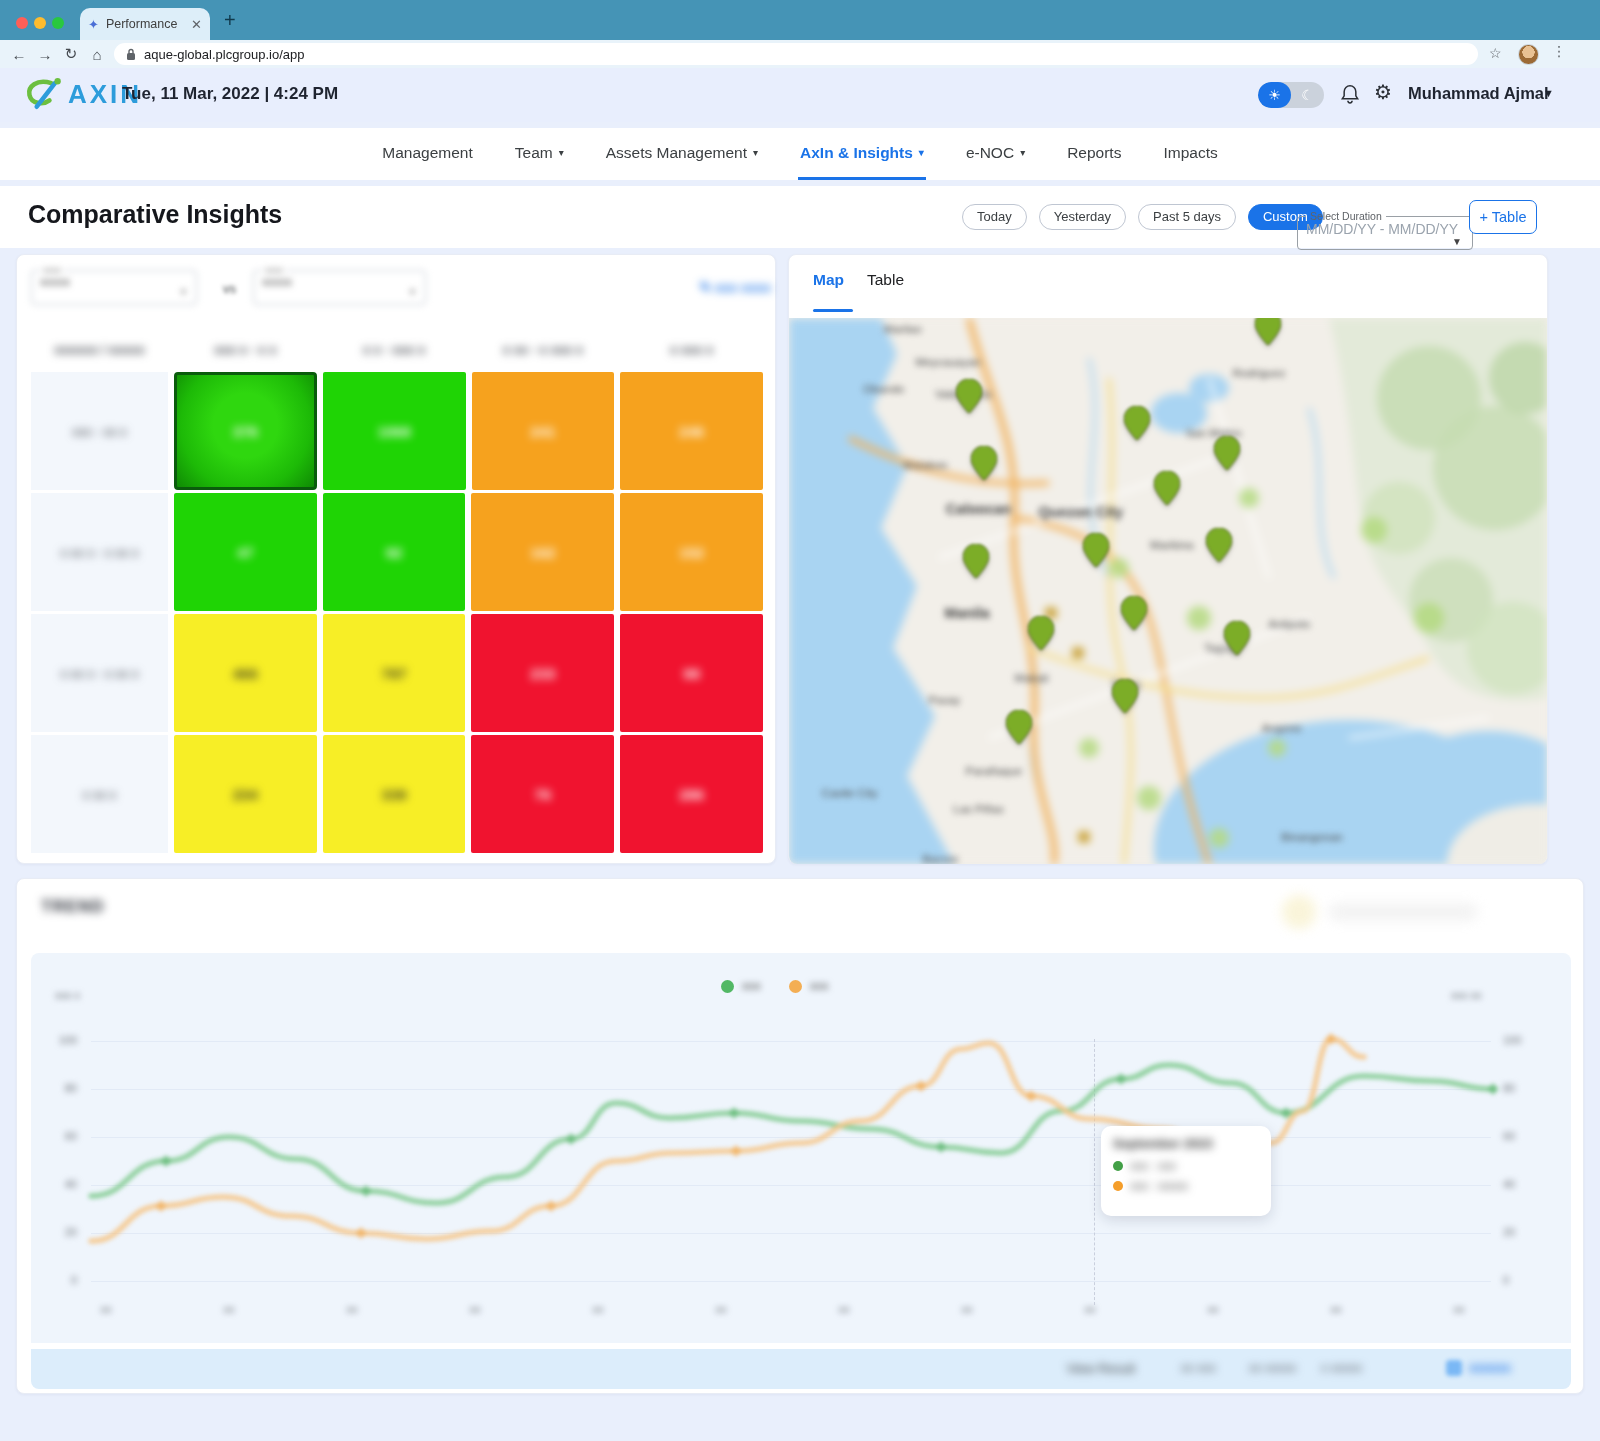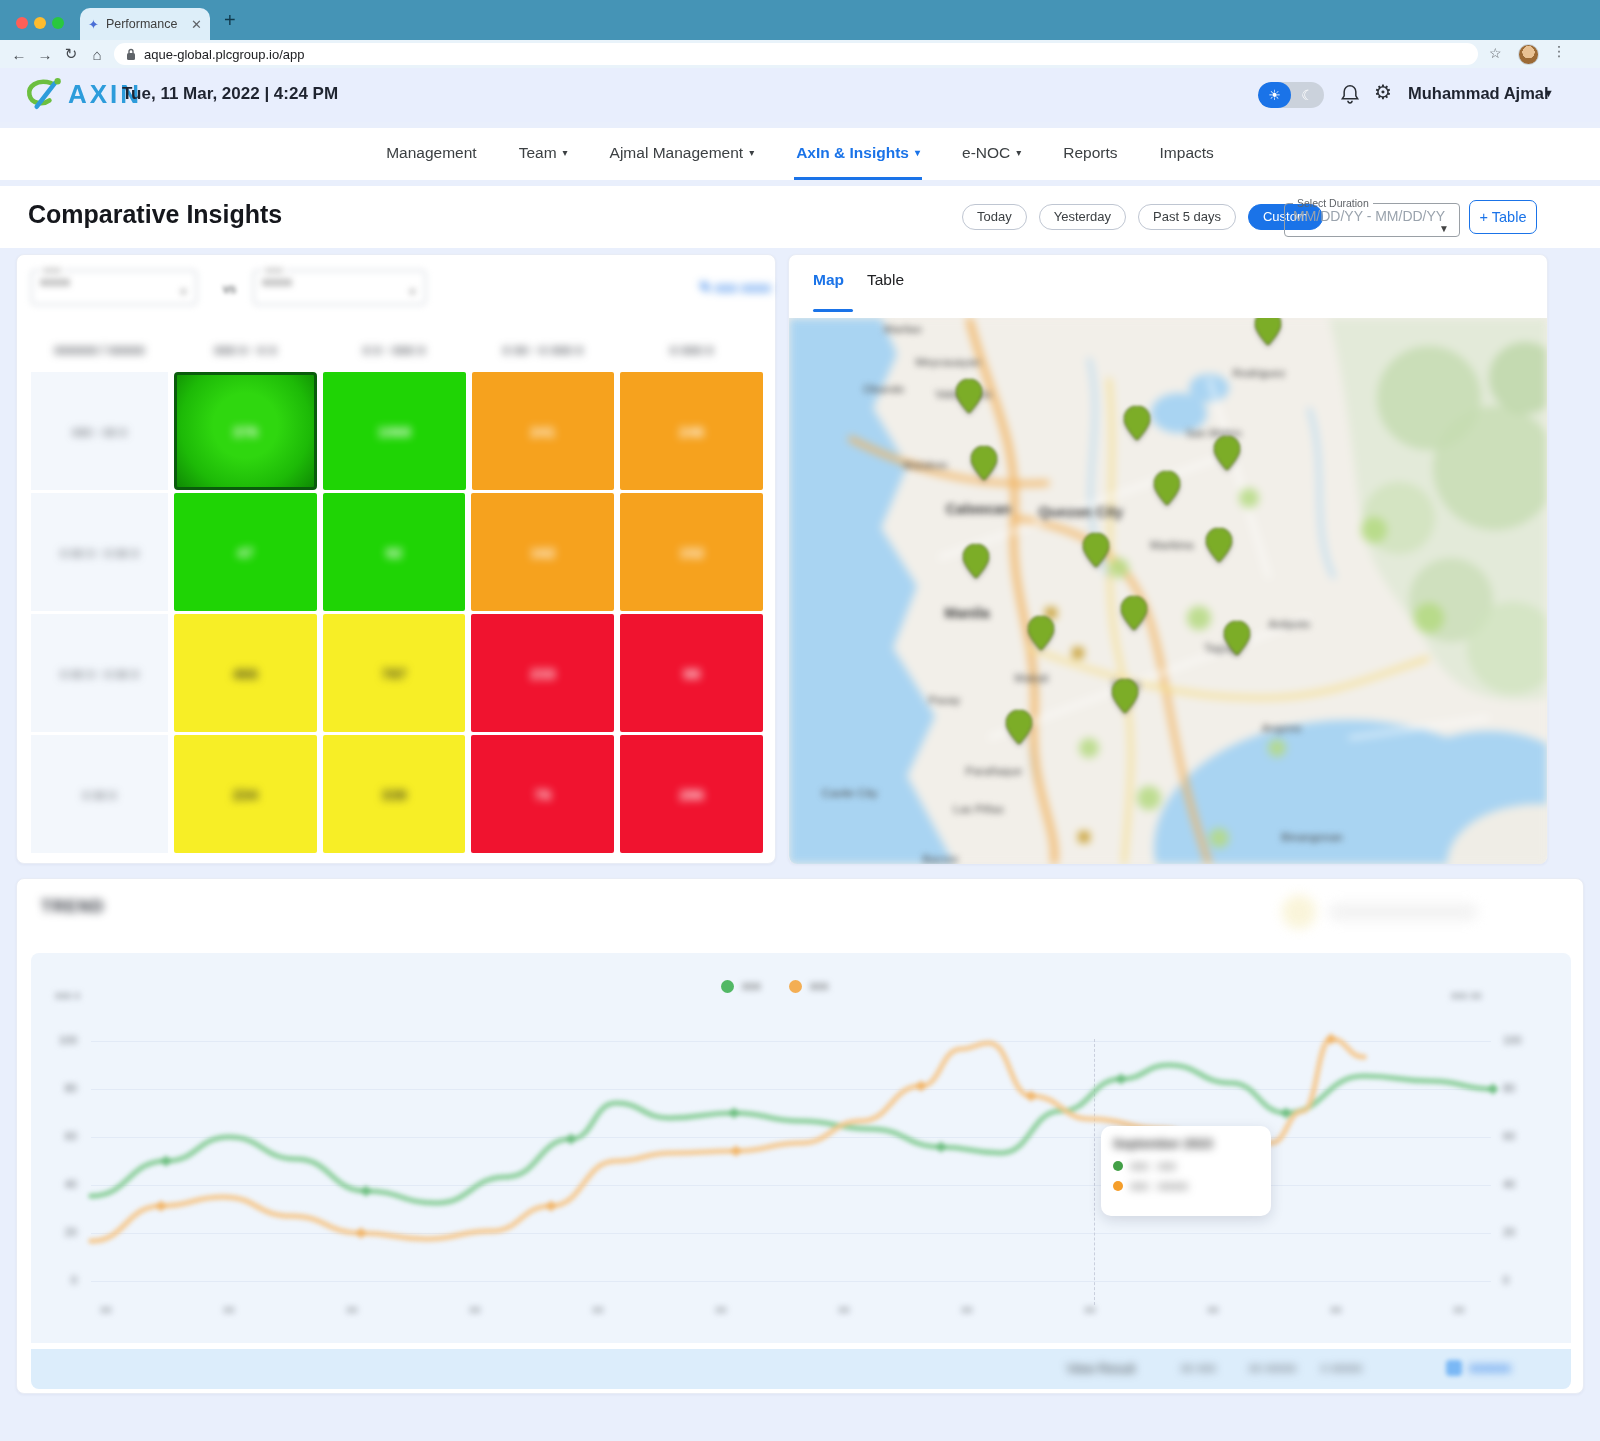--- a/index.html
+++ b/index.html
@@ -51,21 +51,21 @@
   .nav-item.active{color:#1A73E8;font-weight:bold;border-bottom-color:#1A73E8}
   .nav-item.active .caret{color:#1A73E8}
 
   
   .title-bar{position:absolute;left:0;top:186px;width:1600px;height:62px;background:#fff}
   .page-title{position:absolute;left:28px;top:14px;font-size:25px;font-weight:bold;color:#15171C;margin:0}
   .pills{position:absolute;left:962px;top:204px;display:flex;gap:12px;align-items:center}
   .pill{height:26px;line-height:24px;padding:0 14px;border:1px solid #BFC6D2;border-radius:14px;
         background:#fff;font-size:13px;color:#3C4043;cursor:pointer;box-sizing:border-box}
   .pill.active{background:#1A73E8;border-color:#1A73E8;color:#fff}
-  .duration{position:absolute;left:1281px;top:194px;width:176px;height:40px;margin:3px;
+  .duration{position:absolute;left:1281px;top:194px;width:176px;height:40px;margin:16px;
             border:1px solid #9AA0A6;border-radius:4px;padding:0 8px;box-sizing:border-box}
   .duration legend{font-size:10.5px;color:#5f6368;padding:0 4px}
   .duration .ph{font-size:14px;color:#9AA3AD;position:relative;top:-2px}
   .duration .dcaret{position:absolute;right:10px;top:14px;font-size:10px;color:#444}
   .filter-btn{position:absolute;left:1469px;top:200px;width:68px;height:34px;border:1.5px solid #1A73E8;
               border-radius:7px;background:#fff;color:#1A73E8;font-size:14.5px;font-family:inherit;cursor:pointer}
 
   
   .panel{position:absolute;background:#fff;border-radius:8px;border:1px solid #E8ECF5;
          box-shadow:0 1px 3px rgba(30,40,90,.05);box-sizing:border-box}
@@ -198,21 +198,21 @@
 
 <nav class="nav" id="main-nav">
     <div class="nav-item">
       <span>Management</span>
     </div>
     <div class="nav-item">
       <span>Team</span>
       <span class="caret">▾</span>
     </div>
     <div class="nav-item">
-      <span>Ajmal Management</span>
+      <span>Assets Management</span>
       <span class="caret">▾</span>
     </div>
     <div class="nav-item active">
       <span>AxIn &amp; Insights</span>
       <span class="caret">▾</span>
     </div>
     <div class="nav-item">
       <span>e-NOC</span>
       <span class="caret">▾</span>
     </div>

